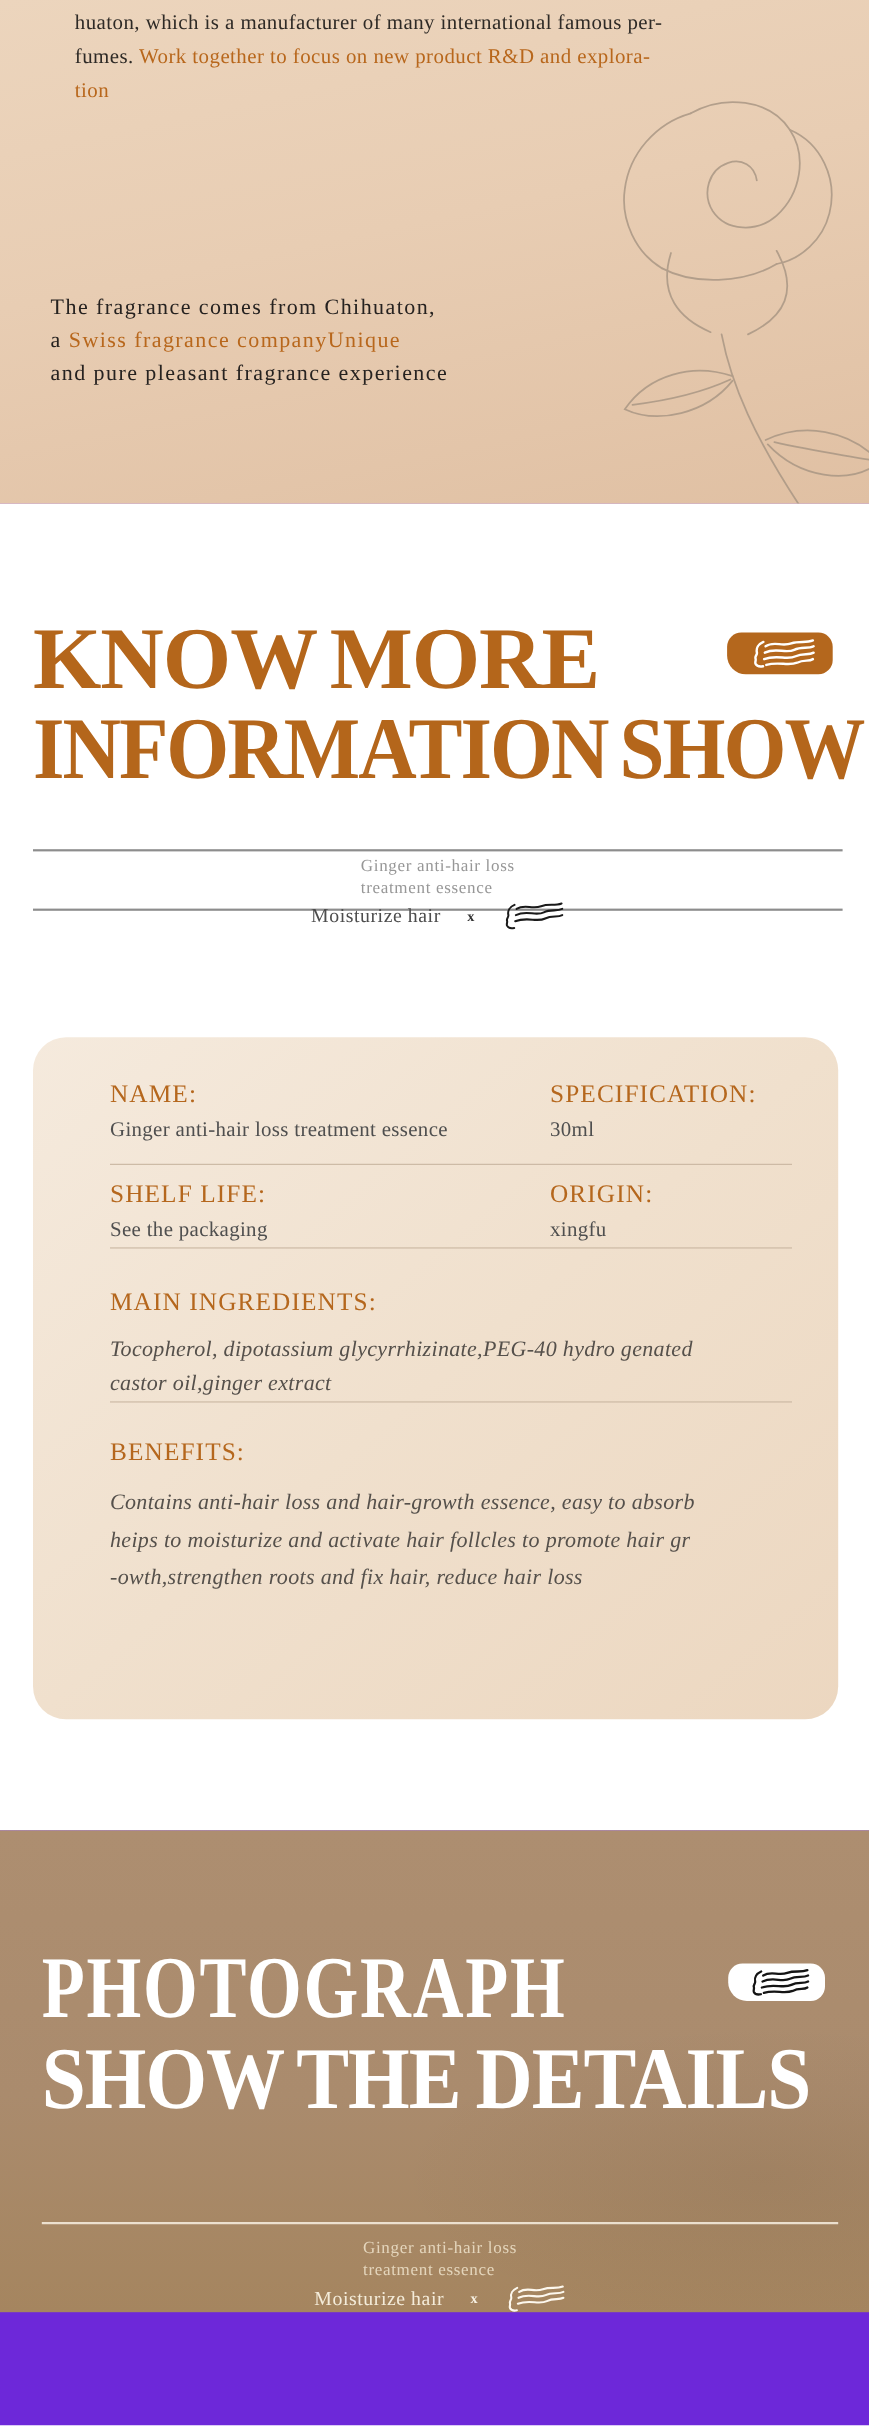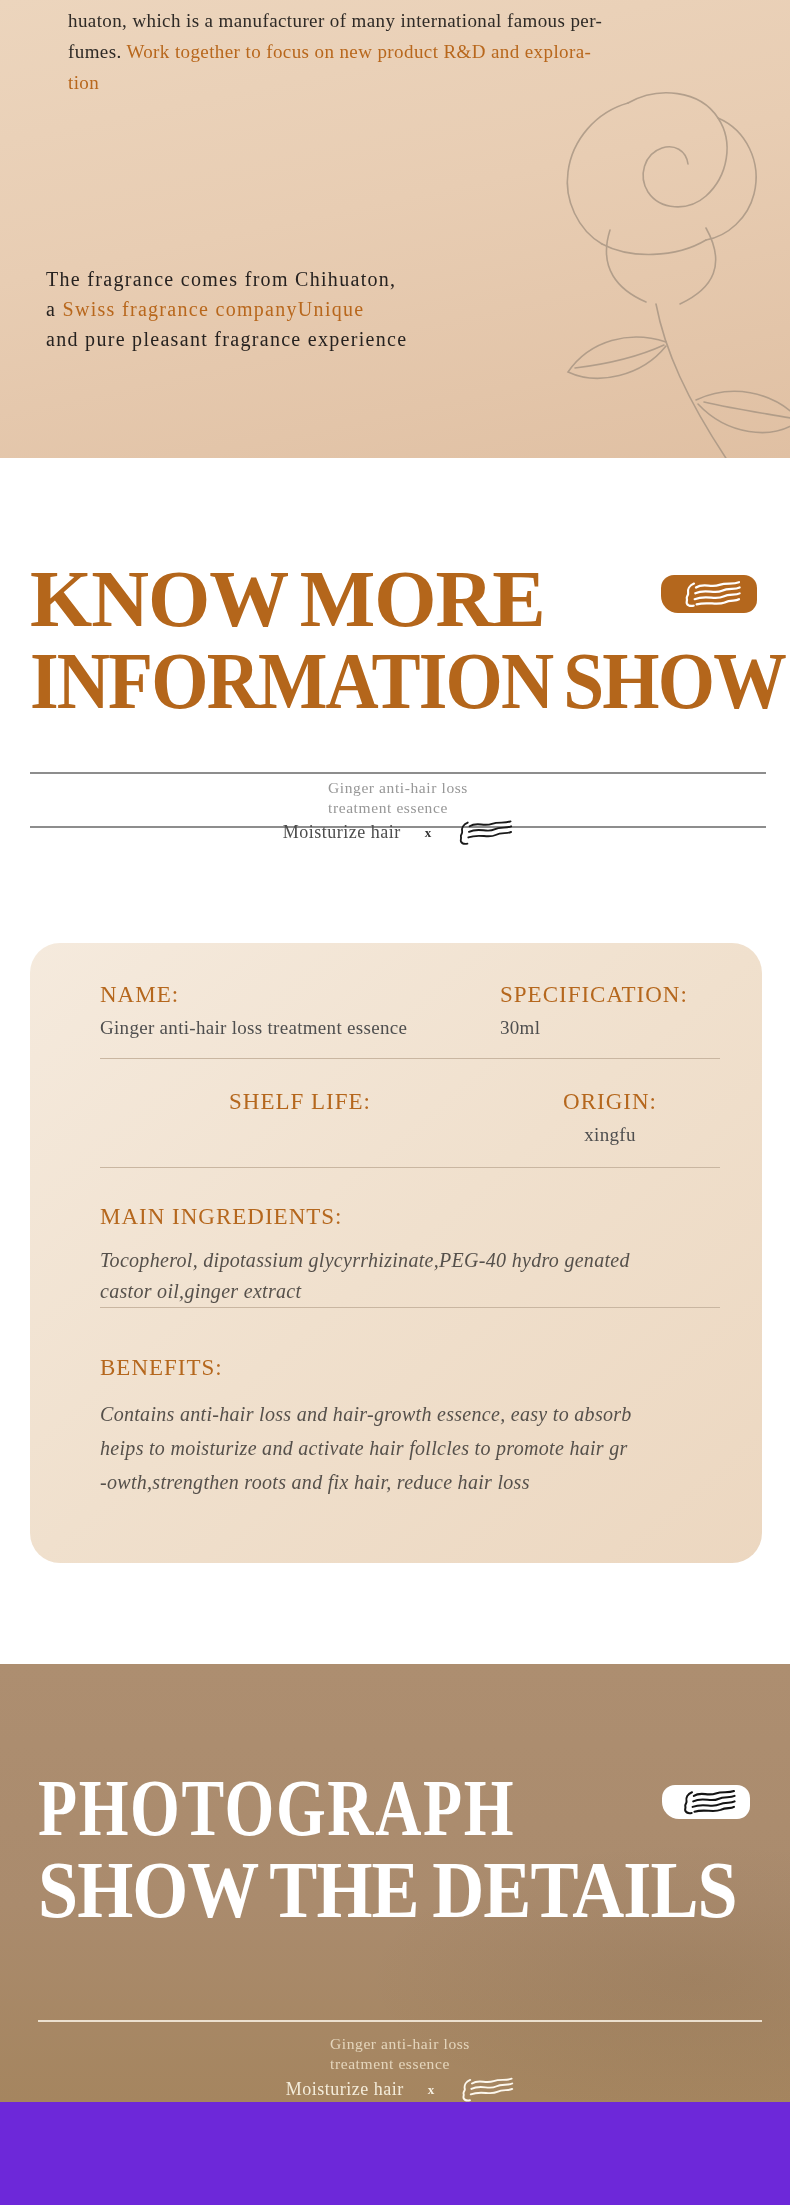--- a/index.html
+++ b/index.html
@@ -51,23 +51,23 @@
   .card {
     position:absolute; left:30px; top:485px; width:732px; height:620px; border-radius:30px;
     background:linear-gradient(140deg,#f5eadd 0%,#f0e0cd 50%,#ecd7c0 100%);
     padding:39px 42px 0 70px;
   }
   .card-label { font-size:23px; letter-spacing:1px; color:#b5671d; }
   .card-value { font-size:19px; color:#4f4f4f; margin-top:9px; letter-spacing:.3px; }
   .row-2col { display:grid; grid-template-columns:400px 1fr; }
   .row-sep { border-bottom:1px solid #c9b6a1; }
   .row-1 { padding-bottom:19px; }
-  .row-2 { margin-top:30px; padding-bottom:21px;text-align:center; }
+  .row-2 { margin-top:14px; padding-bottom:4px; }
   .row-3 { margin-top:36px; }
-  .row-4 { margin-top:47px; }
+  .row-4 { margin-top:32px; }
   .card-lines { font-size:20px; color:#55504b; letter-spacing:.3px;font-style:italic; }
   .ing-lines { margin-top:15px; line-height:31px; }
   .ben-lines { margin-top:16px; line-height:34px; }
 
   
   .sec-photo {
     position:absolute; left:0; top:1664px; width:790px; height:438px; overflow:hidden;
     background:
       radial-gradient(ellipse 60% 45% at 88% 72%, rgba(60,40,20,.08), transparent 70%),
       linear-gradient(180deg,#ad8e70 0%,#aa8b6d 55%,#a5855f 100%);
@@ -168,20 +168,21 @@
         </div>
         <div>
           <div class="card-label">SPECIFICATION:</div>
           <div class="card-value">30ml</div>
         </div>
       </div>
 
       <div class="row-2col row-2 row-sep">
         <div>
           <div class="card-label">SHELF LIFE:</div>
+          <div class="card-value">See the packaging</div>
         </div>
         <div>
           <div class="card-label">ORIGIN:</div>
           <div class="card-value">xingfu</div>
         </div>
       </div>
 
       <div class="row-3 row-sep">
         <div class="card-label">MAIN INGREDIENTS:</div>
         <div class="card-lines ing-lines">

